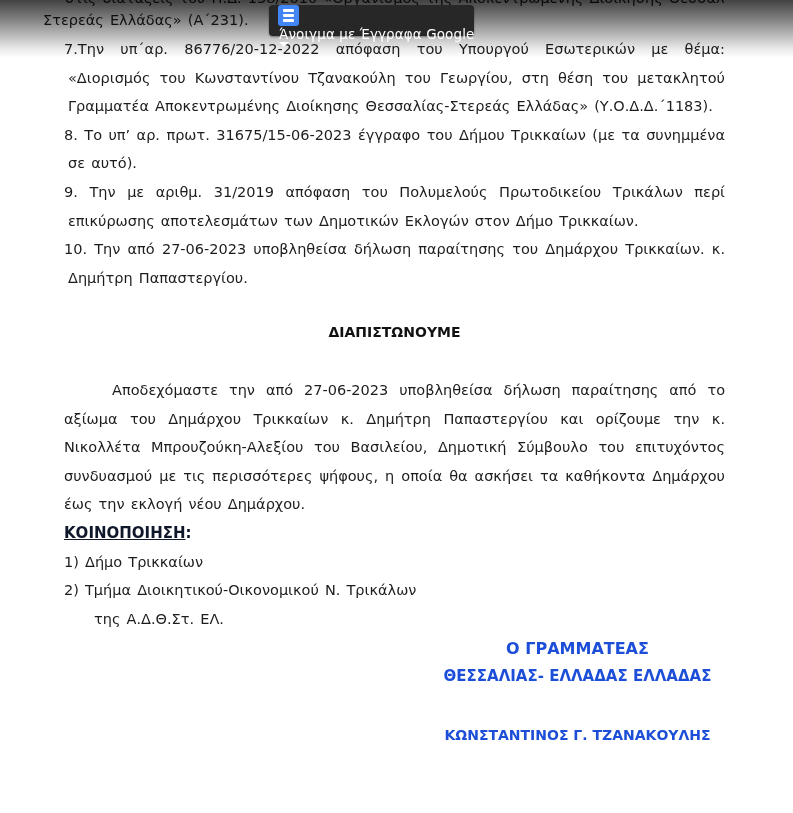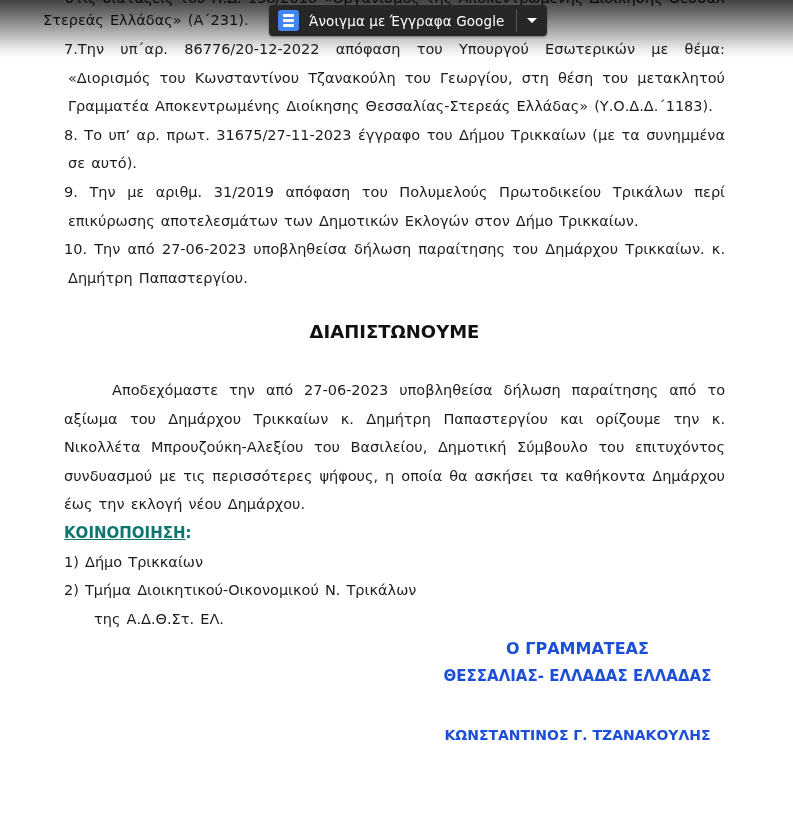--- a/index.html
+++ b/index.html
@@ -29,27 +29,27 @@
   .items-block p{
     text-align:justify;
     line-height:28.6px;
     padding-left:4px; text-indent:-4px;
   }
 
   .heading-block{
     position:absolute; left:64px; top:318px; width:661px;
     text-align:center;
   }
-  .heading-block h2{ font-size:18px; font-weight:bold; color:#111; line-height:28.6px; }
+  .heading-block h2{ font-size:14px; font-weight:bold; color:#111; line-height:28.6px; }
 
   .main-block{ position:absolute; left:64px; top:376px; width:661px; }
   .main-block .body-par{
     text-align:justify; line-height:28.6px; text-indent:48px;
   }
-  .notice-line{ line-height:28.6px; font-weight:bold; font-size:15px; color:#0f766e; }
+  .notice-line{ line-height:28.6px; font-weight:bold; font-size:15px; color:#0f172a; }
   .notice-line .u{ text-decoration:underline; }
   .recipient{ line-height:28.6px; }
   .recipient.indented{ padding-left:30px; }
 
   .signature-block{
     position:absolute; left:430px; top:640px; width:295px;
     text-align:center; color:#1d4ed8;
   }
   .sig-role{ font-size:16px; font-weight:bold; line-height:17px; margin-bottom:10px; }
   .sig-org{ font-size:15px; font-weight:bold; line-height:19.5px; }
@@ -63,27 +63,28 @@
       rgba(0,0,0,0.52) 30%,
       rgba(0,0,0,0.28) 60%,
       rgba(0,0,0,0.08) 85%,
       rgba(0,0,0,0) 100%);
     pointer-events:none;
     z-index:5;
   }
 
   .open-btn{
     position:absolute; left:269px; top:5px; height:31px;
-    display:flex; align-items:center;
+    display:flex; align-items:flex-start;
     background:#272727;
     border-radius:4px;
     color:#ffffff;
     cursor:pointer;
     z-index:6;
     box-shadow:0 1px 2px rgba(0,0,0,0.4);
+    flex-direction:column;
   }
   .docs-icon{
     width:21px; height:21px; margin-left:9px;
     background:#4285f4; border-radius:3px;
     display:flex; flex-direction:column; justify-content:center; align-items:center;
     gap:2.5px; flex:none;
   }
   .docs-icon .bar{ width:11px; height:2.4px; background:#ffffff; border-radius:1px; }
   .open-btn .label{
     margin-left:10px; font-size:13.5px; letter-spacing:.1px; white-space:nowrap;
@@ -101,21 +102,21 @@
 <body>
 
 <div class="viewport">
 
   <div class="doc-text clipped-line">στις διατάξεις του Π.Δ. 138/2010 «Οργανισμός της Αποκεντρωμένης Διοίκησης Θεσσαλίας-</div>
 
   <div class="doc-text intro-line">Στερεάς Ελλάδας» (Α΄231).</div>
 
   <div class="items-block doc-text">
     <p>7.Την υπ΄αρ. 86776/20-12-2022 απόφαση του Υπουργού Εσωτερικών με θέμα: «Διορισμός του Κωνσταντίνου Τζανακούλη του Γεωργίου, στη θέση του μετακλητού Γραμματέα Αποκεντρωμένης Διοίκησης Θεσσαλίας-Στερεάς Ελλάδας» (Υ.Ο.Δ.Δ.΄1183).</p>
-    <p>8. Το υπ’ αρ. πρωτ. 31675/27-11-2023 έγγραφο του Δήμου Τρικκαίων (με τα συνημμένα σε αυτό).</p>
+    <p>8. Το υπ’ αρ. πρωτ. 31675/15-06-2023 έγγραφο του Δήμου Τρικκαίων (με τα συνημμένα σε αυτό).</p>
     <p>9. Την με αριθμ. 31/2019 απόφαση του Πολυμελούς Πρωτοδικείου Τρικάλων περί επικύρωσης αποτελεσμάτων των Δημοτικών Εκλογών στον Δήμο Τρικκαίων.</p>
     <p>10. Την από 27-06-2023 υποβληθείσα δήλωση παραίτησης του Δημάρχου Τρικκαίων. κ. Δημήτρη Παπαστεργίου.</p>
   </div>
 
   <div class="heading-block">
     <h2>ΔΙΑΠΙΣΤΩΝΟΥΜΕ</h2>
   </div>
 
   <div class="main-block doc-text">
     <p class="body-par">Αποδεχόμαστε την από 27-06-2023 υποβληθείσα δήλωση παραίτησης από το αξίωμα του Δημάρχου Τρικκαίων κ. Δημήτρη Παπαστεργίου και ορίζουμε την κ. Νικολλέτα Μπρουζούκη-Αλεξίου του Βασιλείου, Δημοτική Σύμβουλο του επιτυχόντος συνδυασμού με τις περισσότερες ψήφους, η οποία θα ασκήσει τα καθήκοντα Δημάρχου έως την εκλογή νέου Δημάρχου.</p>

